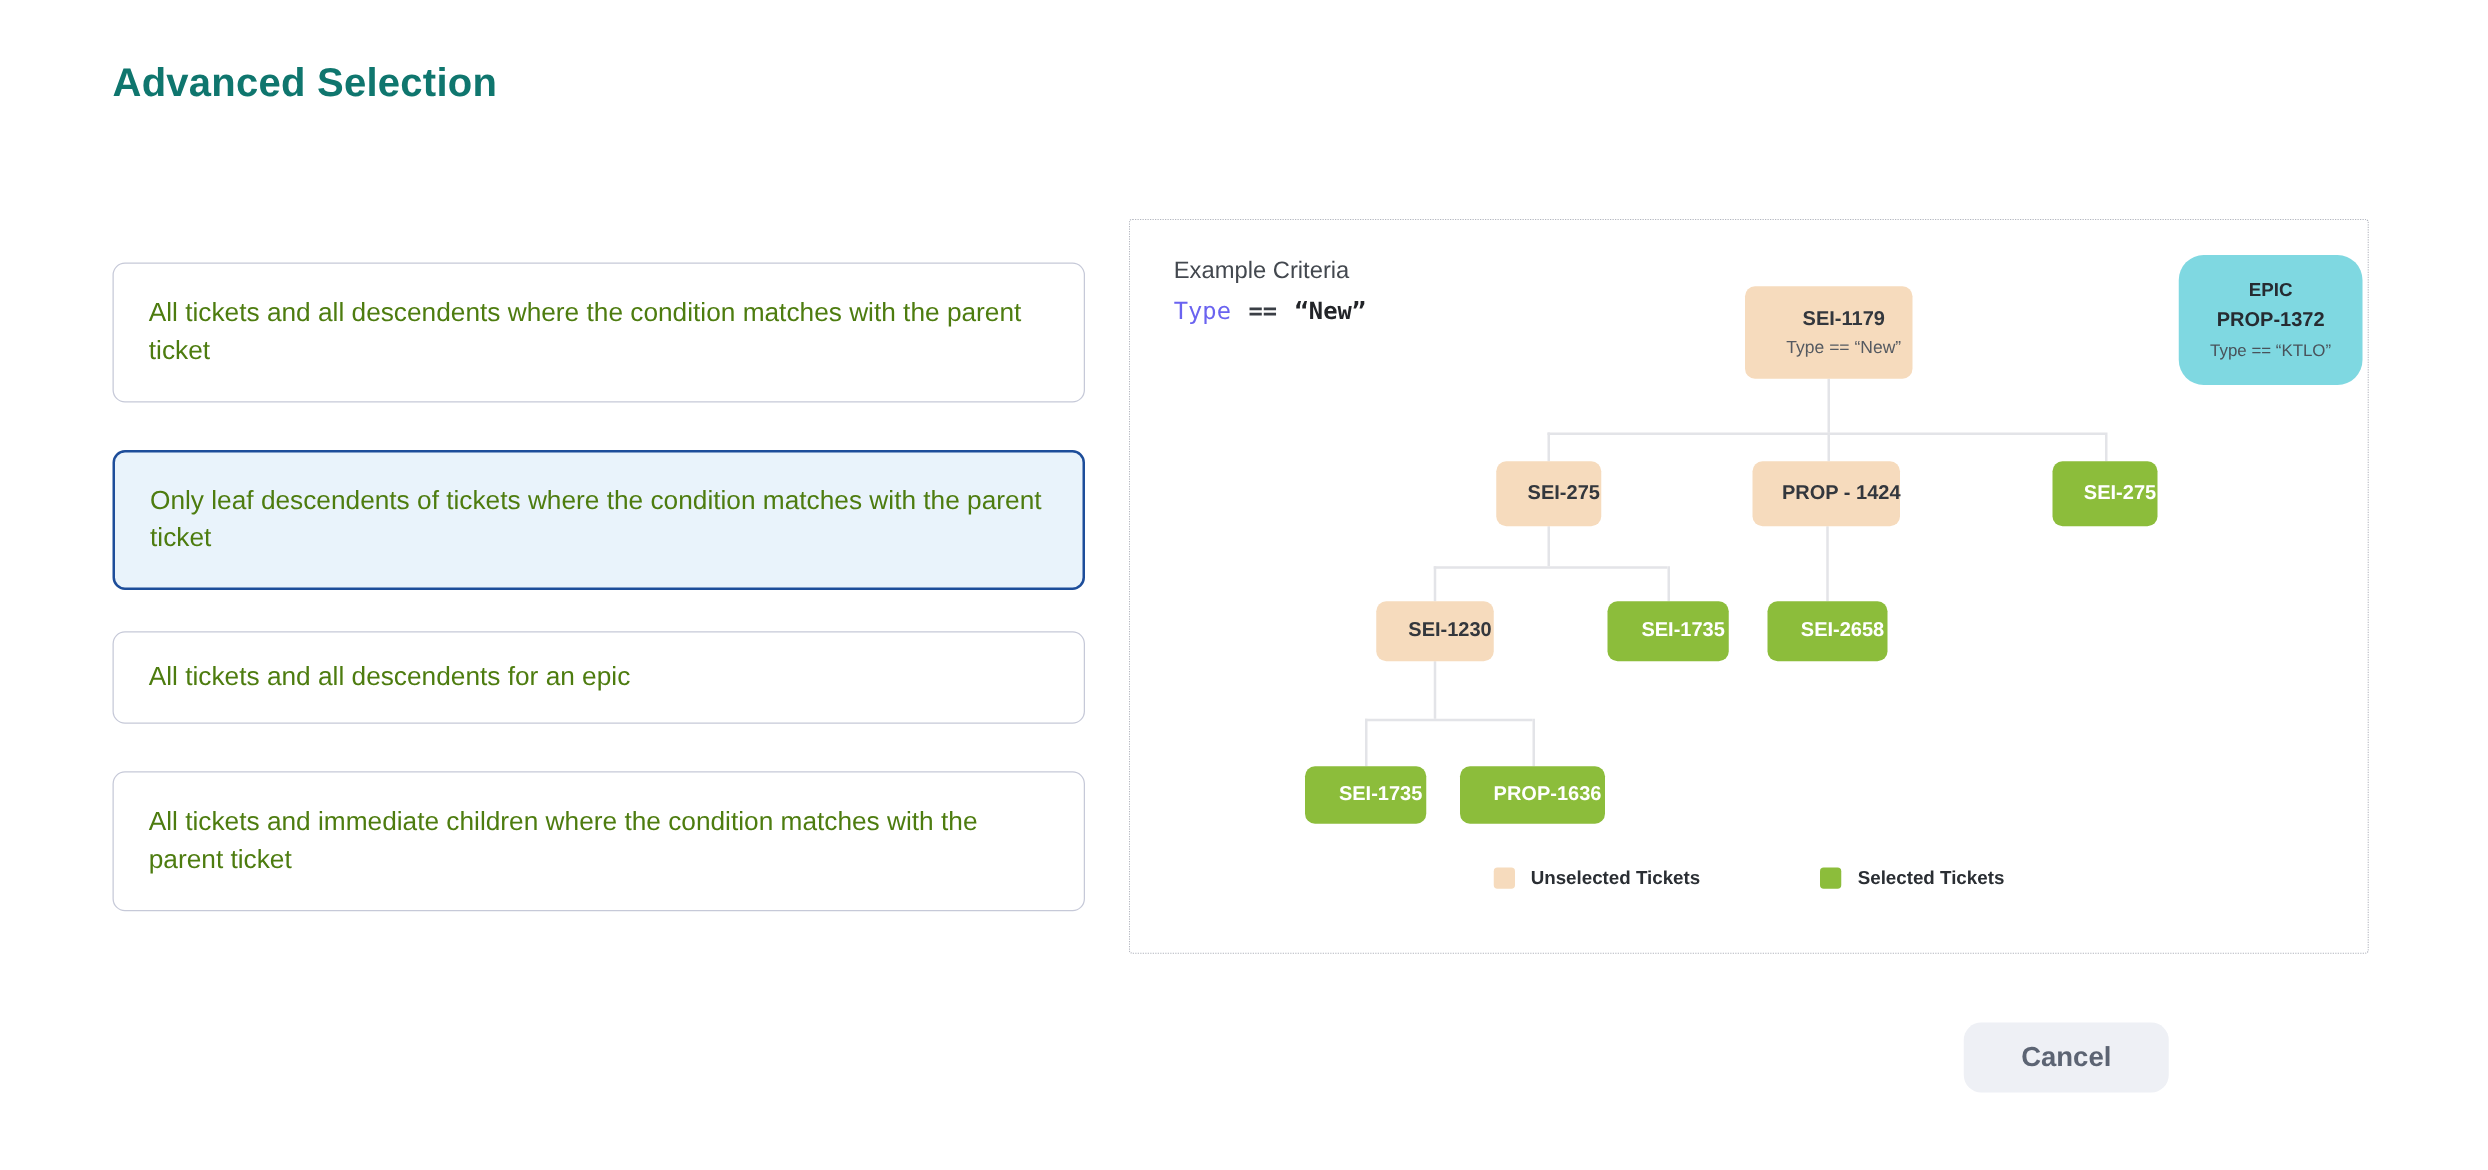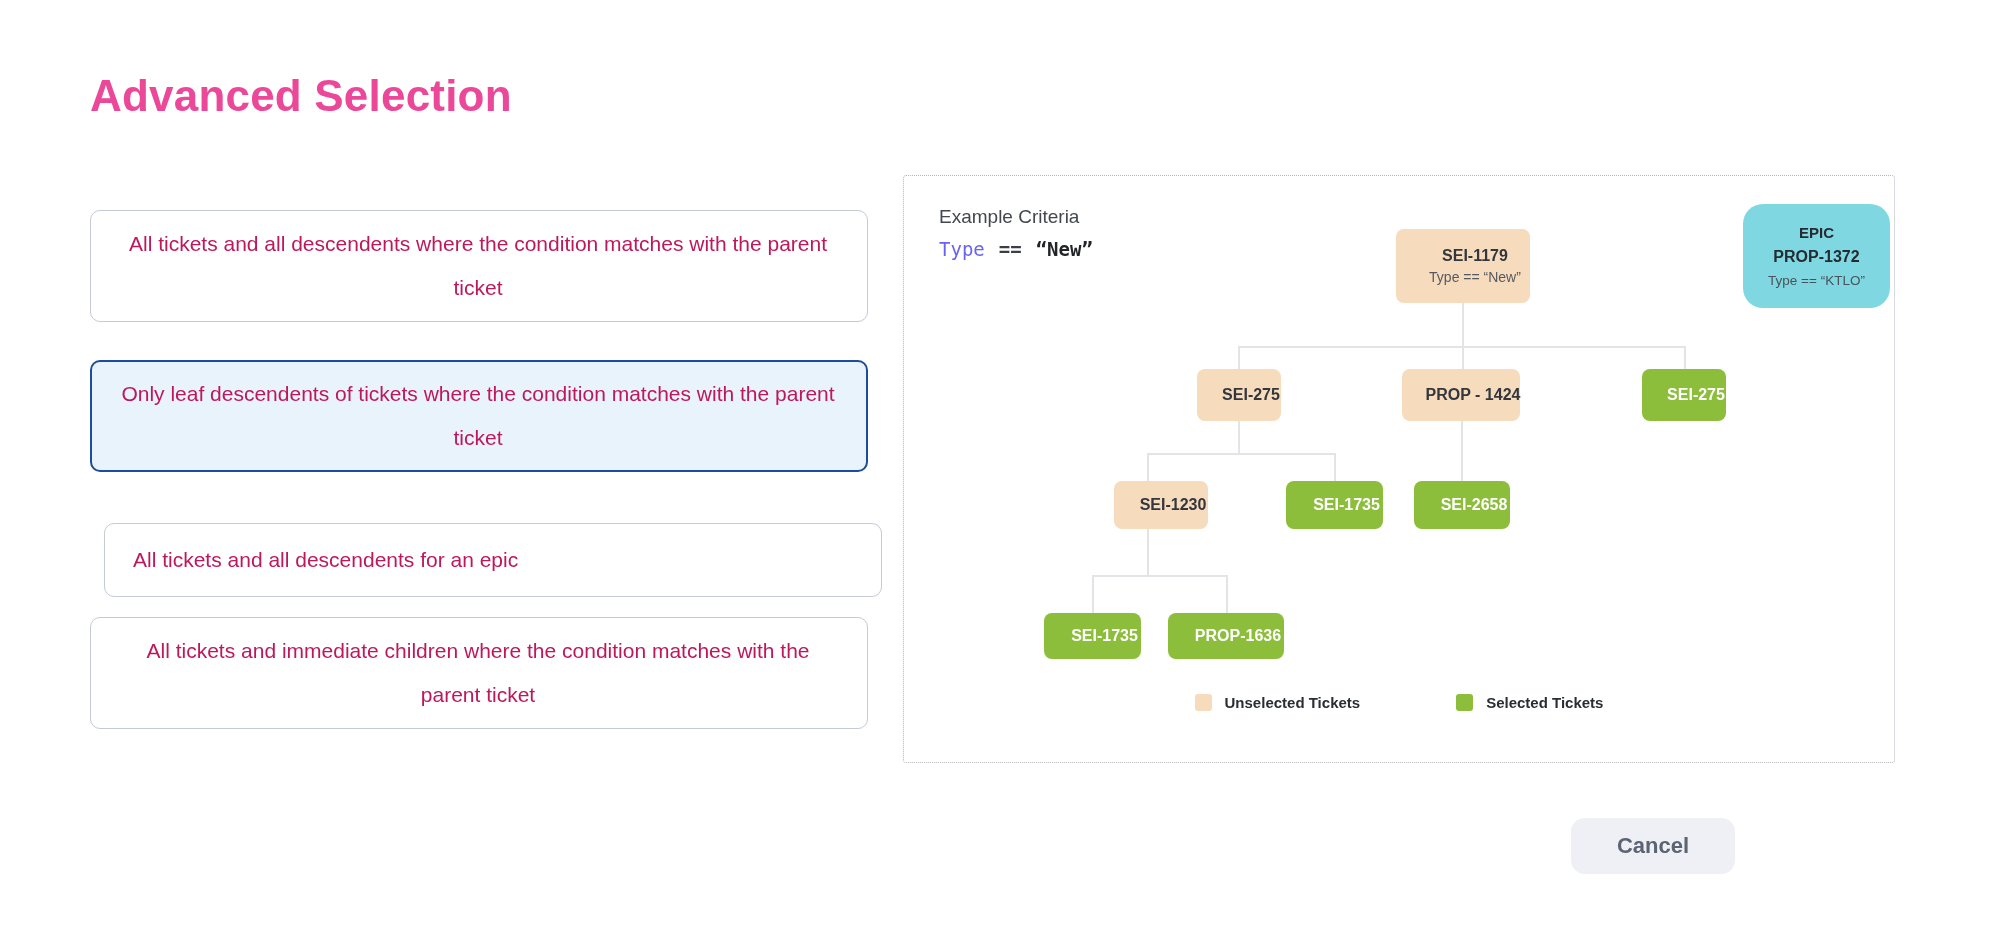--- a/index.html
+++ b/index.html
@@ -1,38 +1,38 @@
 <!DOCTYPE html>
 <html><head>
 <meta charset="utf-8">
 <style>
   html,body{margin:0;padding:0;background:#ffffff;}
   body{font-family:"Liberation Sans", sans-serif;}
   #stage{position:relative;width:1990px;height:936px;background:#ffffff;overflow:hidden;}
 
   .page-title{
     position:absolute;left:90px;top:48px;
-    font-size:44px;font-weight:700;color:#ec4899;letter-spacing:.2px;margin-top:23px;
+    font-size:32px;font-weight:700;color:#0f766e;letter-spacing:.2px;
   }
 
   
   .option-card{
     position:absolute;left:90px;width:778px;box-sizing:border-box;
     border:1.5px solid #c6c9d8;border-radius:10px;background:#ffffff;
     display:flex;align-items:center;cursor:pointer;
   }
   .option-card .option-text{
-    padding:0 30px 0 28px;font-size:21px;line-height:44px;color:#be185d;font-weight:500;text-align:center;
+    padding:0 30px 0 28px;font-size:21px;line-height:30px;color:#4d7c0f;font-weight:500;
   }
   .option-card.selected{
     border:2px solid #1d4d9a;background:#e9f3fb;
   }
   #card-0{top:210px;height:112px;}
   #card-1{top:360px;height:112px;}
-  #card-2{top:523px;height:74px;margin-left:14px;}
+  #card-2{top:505px;height:74px;}
   #card-3{top:617px;height:112px;}
 
   
   .example-panel{
     position:absolute;left:903px;top:175px;width:992px;height:588px;box-sizing:border-box;
     border:1.5px dotted #b3b6bf;border-radius:3px;background:#ffffff;
   }
   .example-label{
     position:absolute;left:35px;top:30px;font-size:19px;color:#43484f;
   }
@@ -142,21 +142,21 @@
         </div>
         <div class="node unselected" style="left: 293px; top: 193px; width: 84px; height: 52px;">
           <div class="node-id">SEI-275</div>
         </div>
         <div class="node unselected" style="left: 498px; top: 193px; width: 118px; height: 52px;">
           <div class="node-id">PROP - 1424</div>
         </div>
         <div class="node selected" style="left: 738px; top: 193px; width: 84px; height: 52px;">
           <div class="node-id">SEI-275</div>
         </div>
-        <div class="node unselected" style="left: 210px; top: 305px; width: 94px; height: 48px;">
+        <div class="node unselected" style="left: 197px; top: 305px; width: 94px; height: 48px;">
           <div class="node-id">SEI-1230</div>
         </div>
         <div class="node selected" style="left: 382px; top: 305px; width: 97px; height: 48px;">
           <div class="node-id">SEI-1735</div>
         </div>
         <div class="node selected" style="left: 510px; top: 305px; width: 96px; height: 48px;">
           <div class="node-id">SEI-2658</div>
         </div>
         <div class="node selected" style="left: 140px; top: 437px; width: 97px; height: 46px;">
           <div class="node-id">SEI-1735</div>

